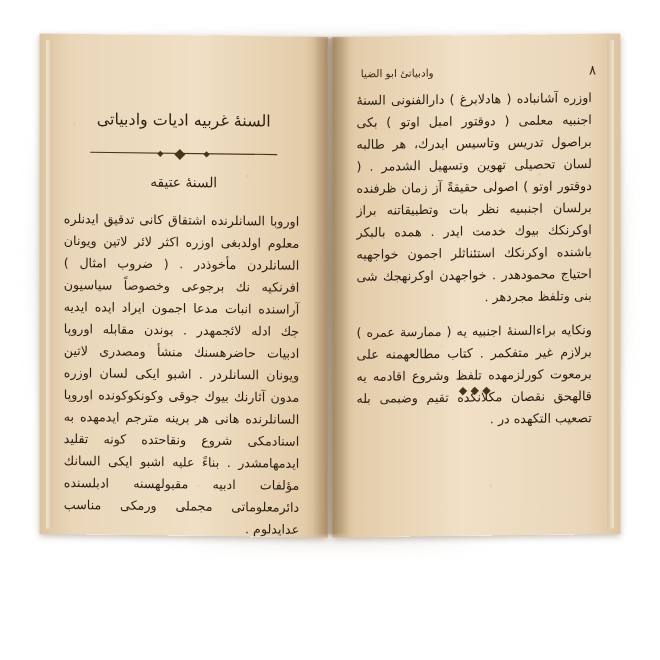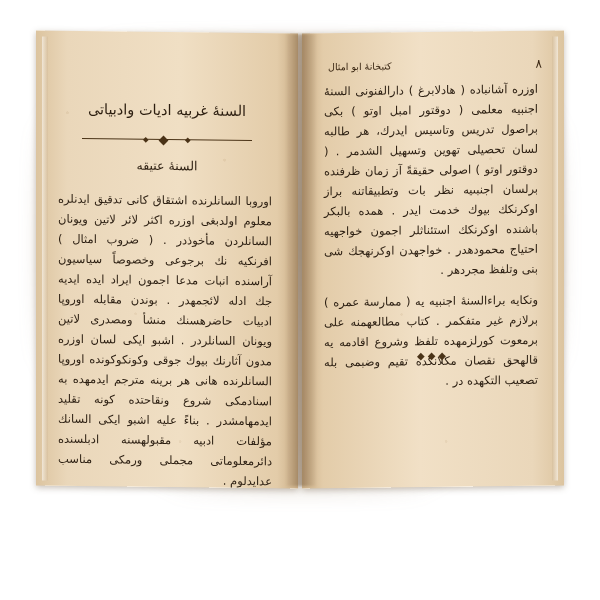--- a/index.html
+++ b/index.html
@@ -247,21 +247,21 @@
       <div class="text-col" id="left-body">
         <p>اوروبا السانلرنده اشتقاق كانى تدقيق ايدنلره معلوم اولدبغى اوزره اكثر لائر لاتين ويونان السانلردن مأخوذدر . ( ضروب امثال ) افرنكيه نك برجوعى وخصوصاً سياسيون آراسنده انبات مدعا اجمون ايراد ايده ايديه جك ادله لائجمهدر . بوندن مقابله اوروپا ادبيات حاضرهسنك منشأ ومصدرى لاتين ويونان السانلردر . اشبو ايكى لسان اوزره مدون آثارنك بيوك جوقى وكونكوكونده اوروپا السانلرنده هانى هر برينه مترجم ايدمهده به اسنادمكى شروع ونقاحتده كونه تقليد ايدمهامشدر . بناءً عليه اشبو ايكى السانك مؤلفات ادبيه مقبولهسنه ادبلسنده دائرمعلوماتى مجملى ورمكى مناسب عدايدلوم .</p>
       </div>
     </div>
 
     <div class="page right" id="right-page">
       <div class="speckle"></div>
       <div class="edge r"></div>
 
       <div class="header">
-        <span class="run-head">كتبخانهٔ ابو امثال</span>
+        <span class="run-head">وادبياتىٔ ابو الضيا</span>
         <span class="folio">٨</span>
       </div>
 
       <div class="text-col" id="right-body">
         <p>اوزره آشانباده ( هادلابرغ ) دارالفنونى السنهٔ اجنبيه معلمى ( دوقتور امبل اوتو ) بكى براصول تدريس وتاسيس ايدرك، هر طالبه لسان تحصيلى تهوين وتسهيل الشدمر . ( دوقتور اوتو ) اصولى حقيقةً آز زمان ظرفنده برلسان اجنبىيه نظر بات وتطبيقاتنه براز اوكرنكك بيوك خدمت ايدر . همده بالبكر باشنده اوكرنكك استئناثلر اجمون خواجهيه احتياج محمودهدر . خواجهدن اوكرنهجك شى بنى وتلفظ مجردهر .</p>
         <p>ونكايه براءالسنهٔ اجنبيه يه ( ممارسة عمره ) برلازم غير متفكمر . كتاب مطالعهمنه على برمعوت كورلزمهده تلفظ وشروع اقادمه يه قالهحق نقصان مكلانكده تقيم وضبمى بله تصعيب التكهده در .</p>
       </div>
 
       <div id="right-ornament">◆◆◆</div>
     </div>

